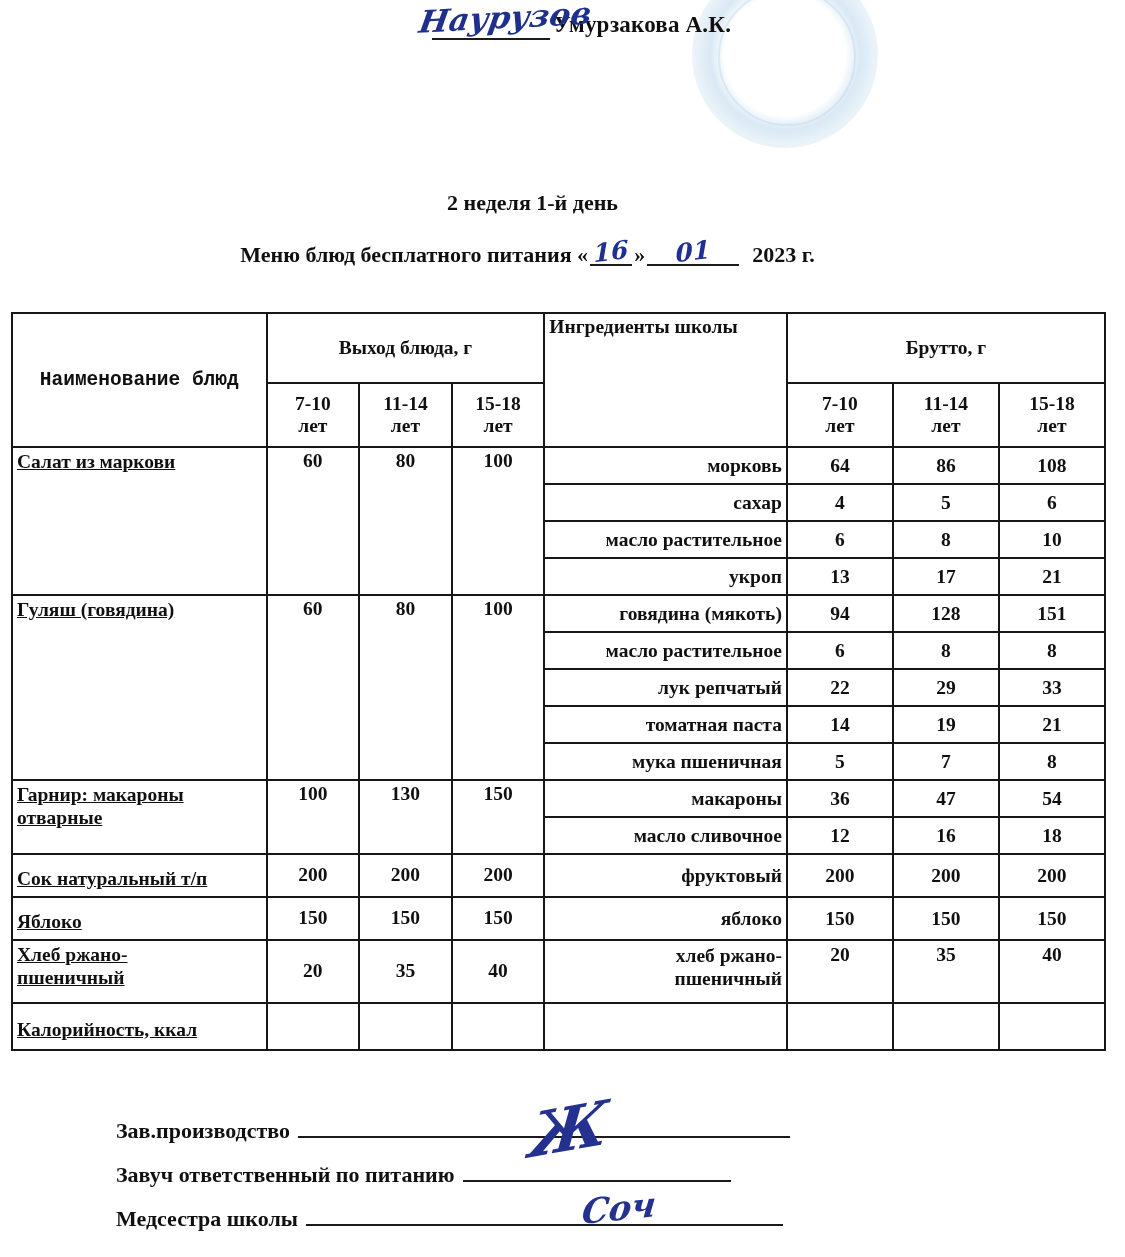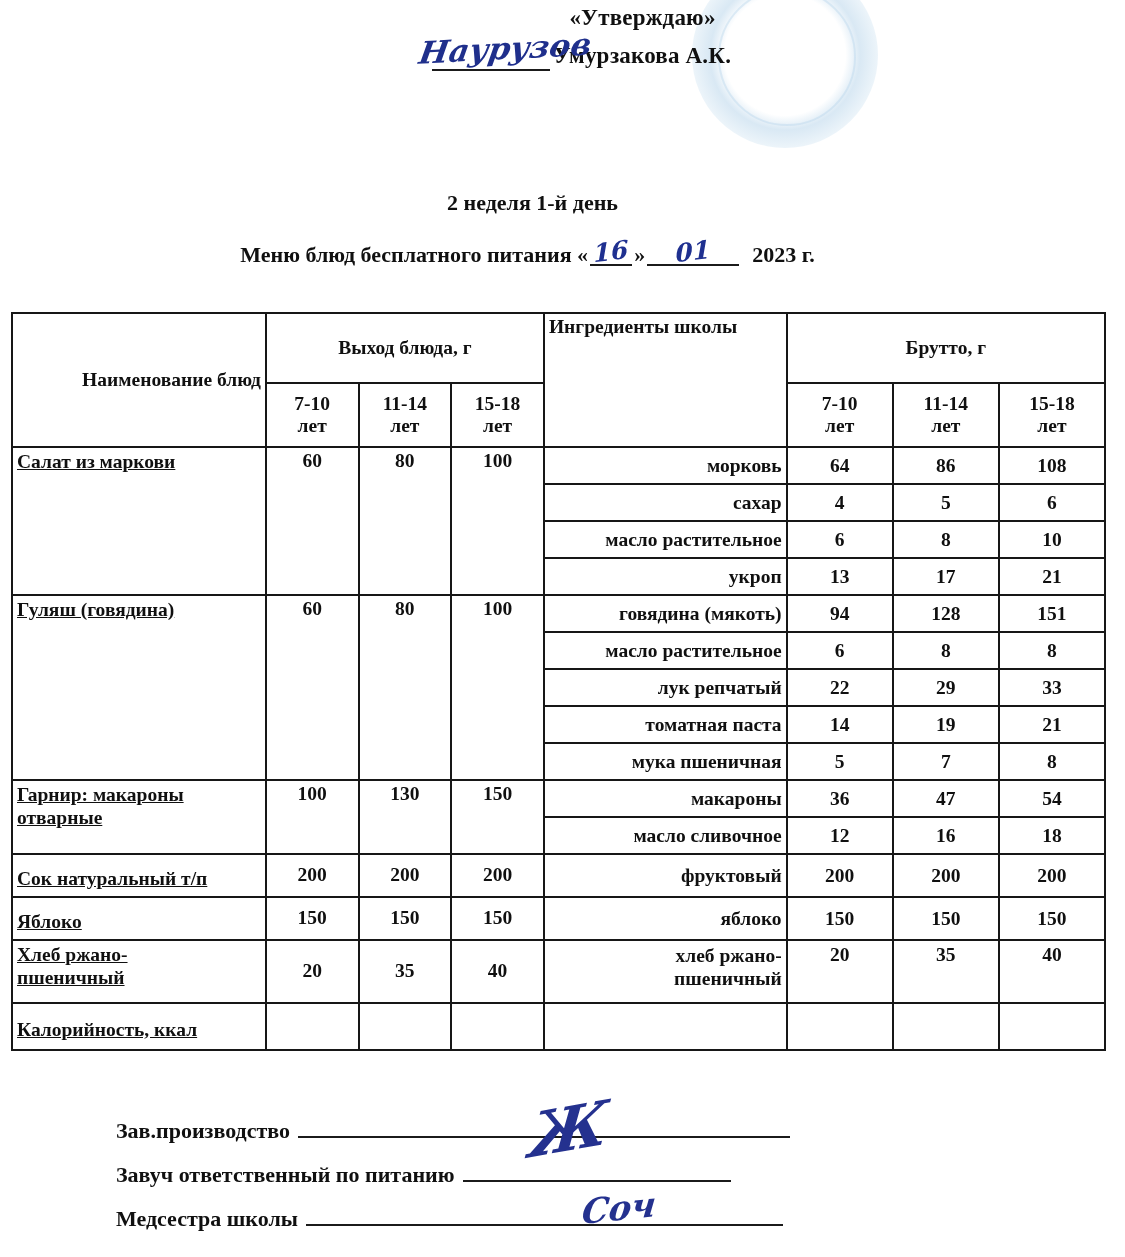--- a/index.html
+++ b/index.html
@@ -154,21 +154,21 @@
   table.menu th,
   table.menu td {
     border: 2px solid #171717;
     font-weight: bold;
     font-size: 19.5px;
     padding: 2px 4px;
     background: transparent;
   }
   th.grp       { text-align: center; vertical-align: middle; height: 64px; border-radius: 28px; }
   th.agecol    { text-align: center; vertical-align: middle; height: 58px; line-height: 1.12; }
-  th.namecol   { text-align: right;   vertical-align: middle; padding-left: 12px; width: 257px; }
+  th.namecol   { text-align: center;   vertical-align: middle; padding-left: 12px; width: 257px; font-family: Liberation Mono, monospace; }
   th.ingrcol   { text-align: left;   vertical-align: top;    padding-left: 12px; padding-top: 6px; width: 246px; }
 
   td.dish {
     text-align: left;
     vertical-align: top;
     padding-left: 12px;
     padding-top: 3px;
     line-height: 1.2;
     text-decoration: underline;
   }
@@ -250,21 +250,20 @@
     font-size: 34px;
     transform: rotate(-6deg) skewX(-12deg);
   }
 </style>
 </head>
 <body>
 
 <div class="stamp-watermark"></div>
 
 <div class="approval">
-  <div class="approval-line appr-1">«Утверждаю»</div>
   <div class="approval-line appr-3">
     <span class="inner">
       <span class="sig-director">Наурузов</span>
       <span class="sig-underline-dir"></span>
       <span>Умурзакова А.К.</span>
     </span>
   </div>
 </div>
 
 <div class="doc-titles">

